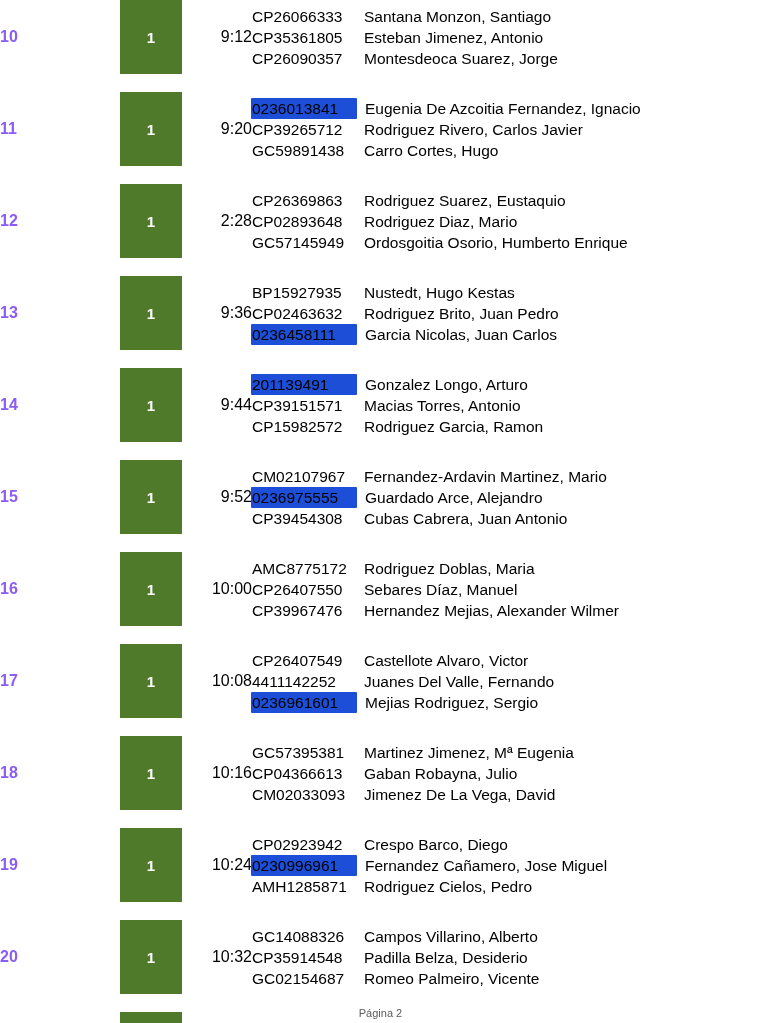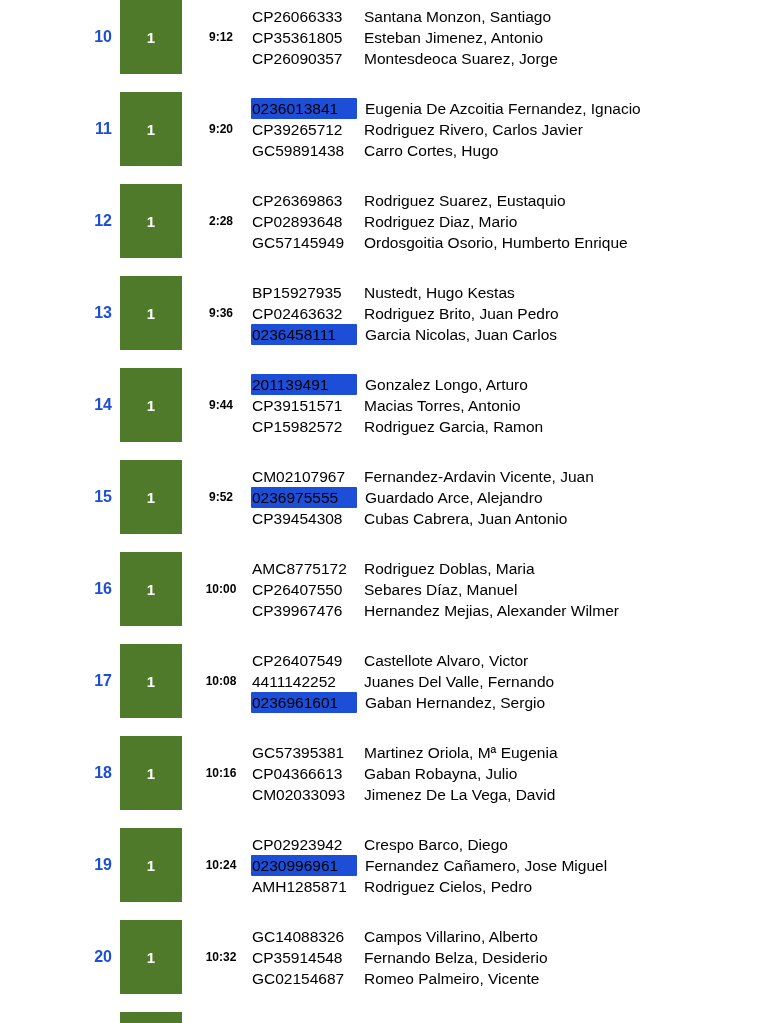--- a/index.html
+++ b/index.html
@@ -26,34 +26,34 @@
     border-collapse: collapse;
     width: 761px;
     table-layout: fixed;
   }
   table.schedule tr.group-row > td {
     vertical-align: middle;
     padding: 0;
   }
   td.col-num {
     width: 112px;
-    text-align: right;
+    text-align: left;
     font-size: 16px;
     font-weight: bold;
-    color: #1d4ed8;
+    color: #8b5cf6;
   }
   td.col-box {
     width: 78px;
     text-align: center;
   }
   td.col-time {
     width: 62px;
-    text-align: center;
-    font-size: 12px;
-    font-weight: bold;
+    text-align: right;
+    font-size: 16px;
+    font-weight: normal;
     padding-right: 6px;
     white-space: nowrap;
   }
   td.col-people {
     width: 509px;
     padding-left: 0;
   }
   .green-box {
     width: 62px;
     height: 74px;
@@ -247,21 +247,21 @@
         <tr class="group-row">
           <td class="col-num">15</td>
           <td class="col-box">
             <div class="green-box">1</div>
           </td>
           <td class="col-time">9:52</td>
           <td class="col-people">
             <div class="people">
               <div class="person">
                 <span class="pid">CM02107967</span>
-                <span class="pname">Fernandez-Ardavin Vicente, Juan</span>
+                <span class="pname">Fernandez-Ardavin Martinez, Mario</span>
               </div>
               <div class="person">
                 <span class="pid hl">0236975555</span>
                 <span class="pname">Guardado Arce, Alejandro</span>
               </div>
               <div class="person">
                 <span class="pid">CP39454308</span>
                 <span class="pname">Cubas Cabrera, Juan Antonio</span>
               </div>
             </div>
@@ -307,39 +307,39 @@
               <div class="person">
                 <span class="pid">CP26407549</span>
                 <span class="pname">Castellote Alvaro, Victor</span>
               </div>
               <div class="person">
                 <span class="pid">4411142252</span>
                 <span class="pname">Juanes Del Valle, Fernando</span>
               </div>
               <div class="person">
                 <span class="pid hl">0236961601</span>
-                <span class="pname">Gaban Hernandez, Sergio</span>
+                <span class="pname">Mejias Rodriguez, Sergio</span>
               </div>
             </div>
           </td>
         </tr>
         <tr class="row-spacer">
           <td colspan="4"></td>
         </tr>
         <tr class="group-row">
           <td class="col-num">18</td>
           <td class="col-box">
             <div class="green-box">1</div>
           </td>
           <td class="col-time">10:16</td>
           <td class="col-people">
             <div class="people">
               <div class="person">
                 <span class="pid">GC57395381</span>
-                <span class="pname">Martinez Oriola, Mª Eugenia</span>
+                <span class="pname">Martinez Jimenez, Mª Eugenia</span>
               </div>
               <div class="person">
                 <span class="pid">CP04366613</span>
                 <span class="pname">Gaban Robayna, Julio</span>
               </div>
               <div class="person">
                 <span class="pid">CM02033093</span>
                 <span class="pname">Jimenez De La Vega, David</span>
               </div>
             </div>
@@ -381,21 +381,21 @@
           </td>
           <td class="col-time">10:32</td>
           <td class="col-people">
             <div class="people">
               <div class="person">
                 <span class="pid">GC14088326</span>
                 <span class="pname">Campos Villarino, Alberto</span>
               </div>
               <div class="person">
                 <span class="pid">CP35914548</span>
-                <span class="pname">Fernando Belza, Desiderio</span>
+                <span class="pname">Padilla Belza, Desiderio</span>
               </div>
               <div class="person">
                 <span class="pid">GC02154687</span>
                 <span class="pname">Romeo Palmeiro, Vicente</span>
               </div>
             </div>
           </td>
         </tr>
         <tr class="row-spacer">
           <td colspan="4"></td>
@@ -410,13 +410,14 @@
             <div class="people">
               <div class="person">
                 <span class="pid">CP04288677</span>
                 <span class="pname">Rocio Morales, Enrique</span>
               </div>
             </div>
           </td>
         </tr>
       </tbody>
   </table>
+  <div class="page-footer">Página 2</div>
 </div>
 
 </body></html>

